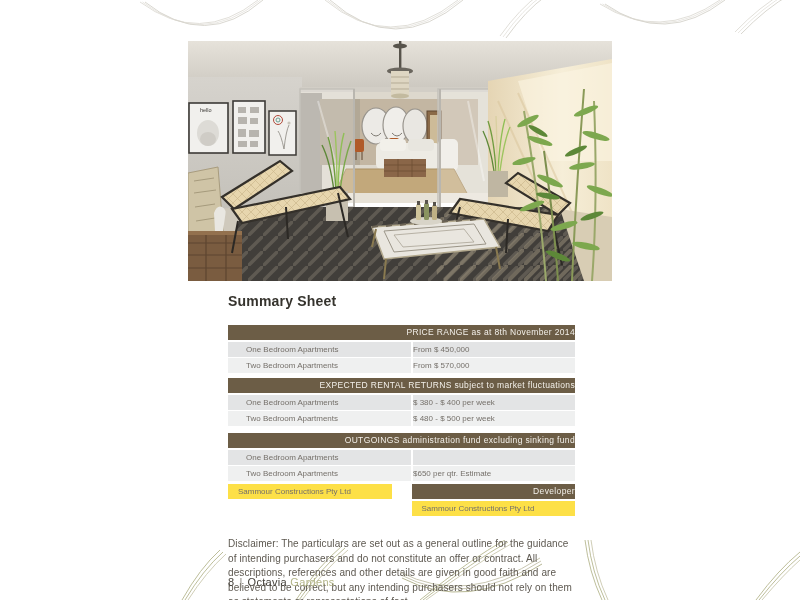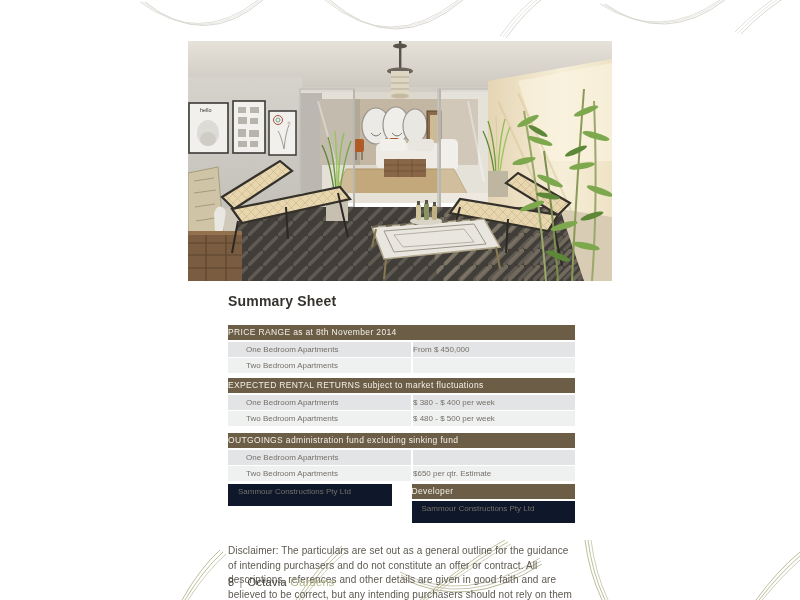--- a/index.html
+++ b/index.html
@@ -15,36 +15,36 @@
   .photo{position:absolute;left:188px;top:41px;width:424px;height:240px;z-index:2;overflow:hidden;}
   .photo svg{display:block;width:424px;height:240px;}
   
   .content{position:absolute;left:228px;top:294px;width:347px;z-index:3;}
   .sheet-title{font-size:14px;font-weight:700;color:#35332d;letter-spacing:.2px;height:15px;line-height:15px;margin:0 0 16px 0;}
   .tbl{width:347px;}
   .tbl-m1{margin-bottom:5px;}
   .tbl-m2{margin-bottom:7px;}
   .tbl-m3{margin-bottom:3px;}
   .t-header{
-    background:#6c5d46;color:#f3f0ea;text-align:left;
+    background:#6c5d46;color:#f3f0ea;text-align:right;
     height:15px;line-height:15px;font-size:8.5px;letter-spacing:.35px;
     margin-bottom:2px;
   }
   .t-row{display:flex;height:15px;line-height:15px;margin-bottom:1px;font-size:8px;color:#75706a;}
   .t-row .cell-label{width:165px;padding-left:18px;background:inherit;}
   .t-row .cell-gap{width:2px;background:#ffffff;}
   .t-row .cell-value{flex:1;padding-left:0;background:inherit;}
   .row-a{background:#e3e4e5;}
   .row-b{background:#eff0f0;}
   
   .duo{display:flex;}
   .duo .col{width:172px;}
   .duo .col+.col{margin-left:20px;}
   .duo .t-header{margin-bottom:2px;}
-  .duo .t-cell{height:22px;line-height:15px;font-size:8px;color:#75706a;background:#0f172a;padding-left:10px;}
+  .duo .t-cell{height:15px;line-height:15px;font-size:8px;color:#75706a;background:#fde047;padding-left:10px;}
   .disclaimer{
     margin-top:21px;font-size:10px;line-height:1.45;color:#5d5850;
     text-align:left;letter-spacing:.1px;
   }
   
   .footer{position:absolute;left:228px;top:576px;z-index:3;font-size:11px;color:#45413a;letter-spacing:.3px;}
   .footer .sep{color:#8a867e;margin:0 5px;}
   .footer .accent{color:#b3b588;}
 </style>
 </head>
@@ -337,20 +337,21 @@
   <div class="tbl tbl-m1">
     <div class="t-header">PRICE RANGE as at 8th November 2014</div>
     <div class="t-row row-a">
       <div class="cell-label">One Bedroom Apartments</div>
       <div class="cell-gap"></div>
       <div class="cell-value">From $ 450,000</div>
     </div>
     <div class="t-row row-b">
       <div class="cell-label">Two Bedroom Apartments</div>
       <div class="cell-gap"></div>
+      <div class="cell-value">From $ 570,000</div>
     </div>
   </div>
 
   <div class="tbl tbl-m2">
     <div class="t-header">EXPECTED RENTAL RETURNS subject to market fluctuations</div>
     <div class="t-row row-a">
       <div class="cell-label">One Bedroom Apartments</div>
       <div class="cell-gap"></div>
       <div class="cell-value">$ 380 - $ 400 per week</div>
     </div>

